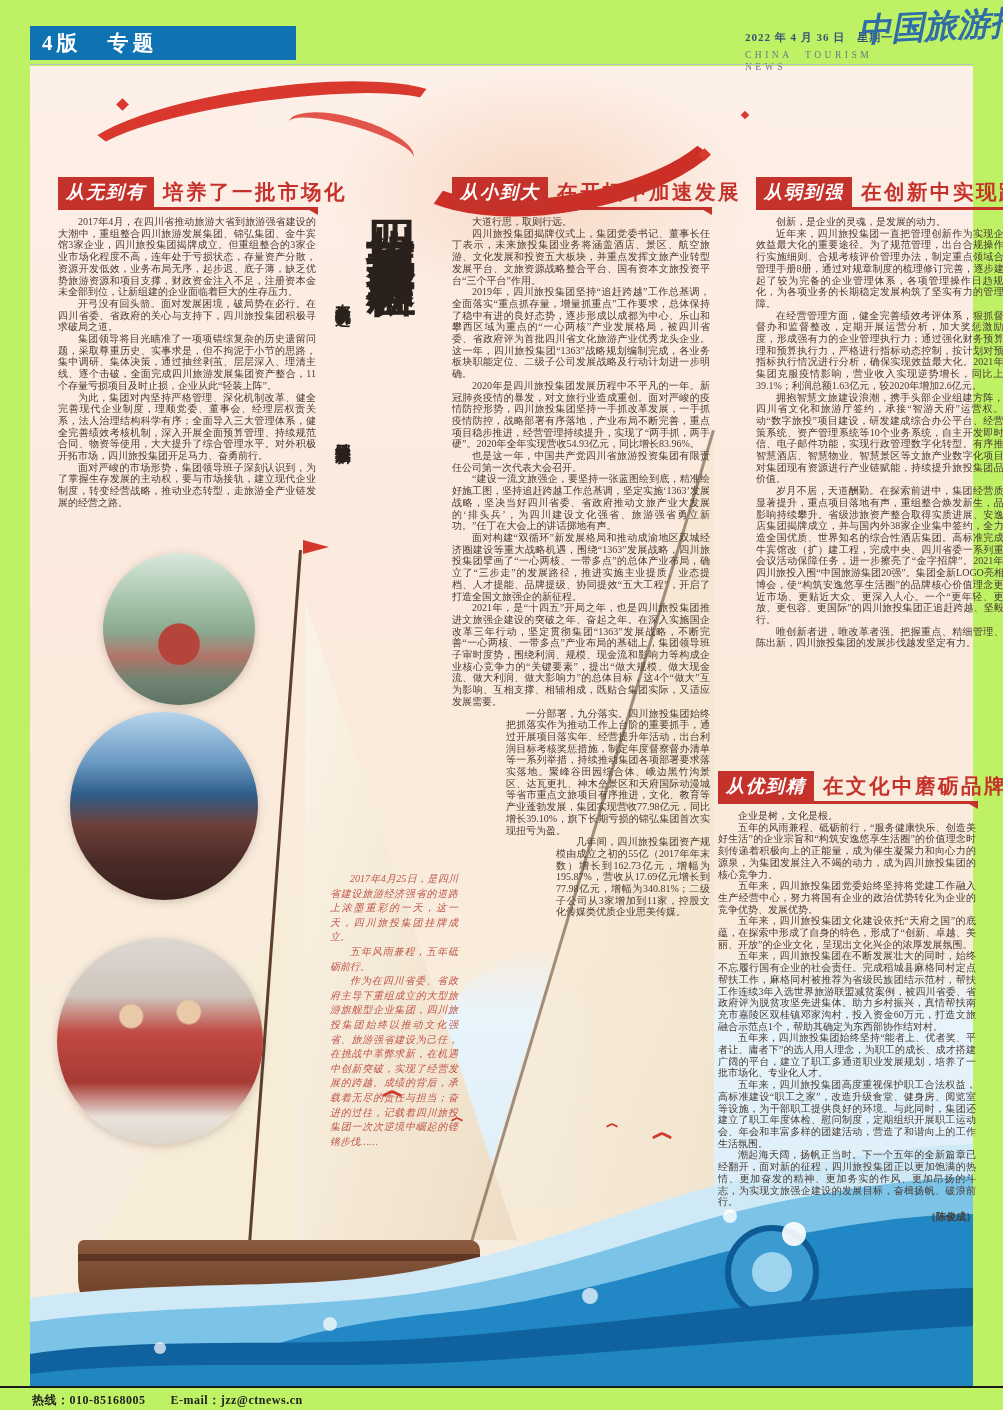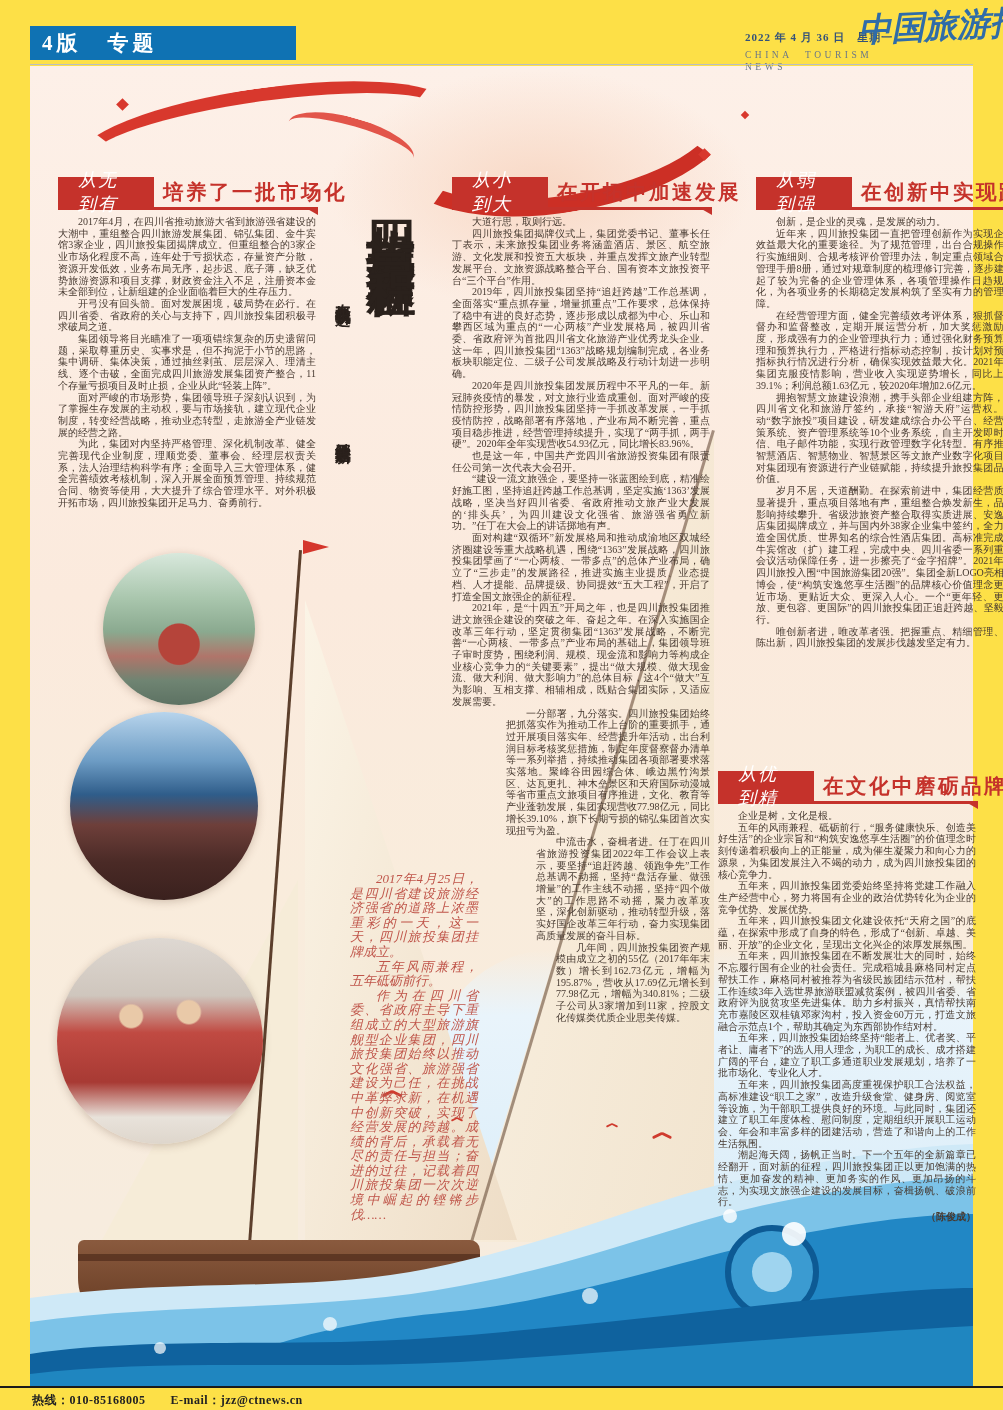--- a/index.html
+++ b/index.html
@@ -1,17 +1,17 @@
 <!DOCTYPE html>
 <html><head>
 <meta charset="utf-8">
 <style>
   html,body{margin:0;padding:0;background:#e8e8e8;}
   *{box-sizing:border-box;}
-  #paper{position:relative;width:1003px;height:1410px;background:#fde047;overflow:hidden;
+  #paper{position:relative;width:1003px;height:1410px;background:#bef264;overflow:hidden;
          font-family:"Liberation Serif","DejaVu Serif",serif;color:#453931;}
   .abs{position:absolute;}
 
   
   #ed-box{left:30px;top:26px;width:266px;height:34px;background:#0f72b3;color:#fff;
           display:flex;align-items:center;padding-left:12px;gap:26px;
           font-size:21px;font-weight:bold;letter-spacing:4px;z-index:9;}
   #date-block{left:745px;top:30px;width:170px;text-align:left;z-index:9;}
   #date-line{font-size:11px;font-weight:bold;color:#35537a;letter-spacing:1px;}
   #paper-en{font-size:9.5px;color:#6b7787;letter-spacing:3.5px;margin-top:4px;}
@@ -80,36 +80,36 @@
        linear-gradient(180deg,#ded8d2 0%,#cfc6bd 28%,#c04a42 46%,#a83a34 70%,#e8e2da 87%,#ded6cc 100%);}
 
   
   #main-title{left:354px;top:182px;width:74px;height:720px;writing-mode:vertical-rl;
               font-size:49px;font-weight:bold;letter-spacing:4px;color:#2a211c;line-height:74px;z-index:6;}
   .sub-title{left:331px;width:24px;writing-mode:vertical-rl;font-size:15.5px;font-weight:bold;
              color:#2a211c;letter-spacing:1px;line-height:24px;z-index:6;}
   #sub1{top:292px;height:125px;}
   #sub2{top:430px;height:130px;}
   #intro{left:330px;top:872px;width:128px;z-index:6;color:#bf5449;font-style:italic;
-         font-size:13px;line-height:14.6px;text-align:justify;margin-left:20px;}
+         font-size:10px;line-height:14.6px;text-align:justify;}
   #intro p{margin:0;text-indent:2em;}
 
   
   .article{z-index:6;width:258px;}
   #art1{left:58px;top:176px;}
   #art2{left:452px;top:176px;}
   #art3{left:756px;top:176px;}
   #art4{left:718px;top:770px;}
   .sec-head{position:relative;height:34px;margin-bottom:6px;border-bottom:3px solid #c5322b;
             display:flex;align-items:center;}
   .sec-head:after{content:"";position:absolute;right:-2px;bottom:-8px;width:0;height:0;
             border-left:14px solid transparent;border-top:8px solid #c5322b;}
   .sec-tag{background:#c5322b;color:#fff;height:30px;min-width:96px;display:flex;align-items:center;
-           justify-content:center;font-size:18px;font-weight:normal;font-style:italic;
-           letter-spacing:2px;padding:0 20px;font-family:"DejaVu Serif",serif;}
+           justify-content:center;font-size:18px;font-weight:bold;font-style:italic;
+           letter-spacing:2px;padding:0 8px;font-family:"DejaVu Serif",serif;}
   .sec-title{color:#c5322b;font-size:20.5px;font-weight:bold;letter-spacing:2.5px;margin-left:9px;
              white-space:nowrap;}
   .body-text p{margin:0;font-size:10px;line-height:11.7px;text-align:justify;text-indent:2em;
                color:#473a31;}
   #art2 .body-text p.sl1{margin-left:54px;}
   #art2 .body-text p.sl2{margin-left:84px;}
   #art2 .body-text p.sl3{margin-left:104px;}
   .byline{margin-top:2px;font-size:10px;font-weight:bold;text-align:right;color:#473a31;}
 
   
@@ -187,41 +187,40 @@
 
   <div class="abs article" id="art1">
     <div class="sec-head">
       <span class="sec-tag">从无到有</span>
       <span class="sec-title">培养了一批市场化</span>
     </div>
     <div class="body-text">
         <p>2017年4月，在四川省推动旅游大省到旅游强省建设的大潮中，重组整合四川旅游发展集团、锦弘集团、金牛宾馆3家企业，四川旅投集团揭牌成立。但重组整合的3家企业市场化程度不高，连年处于亏损状态，存量资产分散，资源开发低效，业务布局无序，起步迟、底子薄，缺乏优势旅游资源和项目支撑，财政资金注入不足，注册资本金未全部到位，让新组建的企业面临着巨大的生存压力。</p>
         <p>开弓没有回头箭。面对发展困境，破局势在必行。在四川省委、省政府的关心与支持下，四川旅投集团积极寻求破局之道。</p>
         <p>集团领导将目光瞄准了一项项错综复杂的历史遗留问题，采取尊重历史、实事求是，但不拘泥于小节的思路，集中调研、集体决策，通过抽丝剥茧、层层深入、理清主线、逐个击破，全面完成四川旅游发展集团资产整合，11个存量亏损项目及时止损，企业从此“轻装上阵”。</p>
+        <p>为此，集团对内坚持严格管理、深化机制改革、健全完善现代企业制度，理顺党委、董事会、经理层权责关系，法人治理结构科学有序；全面导入三大管理体系，健全完善绩效考核机制，深入开展全面预算管理、持续规范合同、物资等使用，大大提升了综合管理水平。对外积极开拓市场，四川旅投集团开足马力、奋勇前行。</p>
         <p>面对严峻的市场形势，集团领导班子深刻认识到，为了掌握生存发展的主动权，要与市场接轨，建立现代企业制度，转变经营战略，推动业态转型，走旅游全产业链发展的经营之路。</p>
-        <p>为此，集团对内坚持严格管理、深化机制改革、健全完善现代企业制度，理顺党委、董事会、经理层权责关系，法人治理结构科学有序；全面导入三大管理体系，健全完善绩效考核机制，深入开展全面预算管理、持续规范合同、物资等使用，大大提升了综合管理水平。对外积极开拓市场，四川旅投集团开足马力、奋勇前行。</p>
       </div>
   </div>
 
   <div class="abs article" id="art2">
     <div class="sec-head">
       <span class="sec-tag">从小到大</span>
       <span class="sec-title">在开拓中加速发展</span>
     </div>
     <div class="body-text">
       <p>大道行思，取则行远。</p>
       <p>四川旅投集团揭牌仪式上，集团党委书记、董事长任丁表示，未来旅投集团业务将涵盖酒店、景区、航空旅游、文化发展和投资五大板块，并重点发挥文旅产业转型发展平台、文旅资源战略整合平台、国有资本文旅投资平台“三个平台”作用。</p>
       <p>2019年，四川旅投集团坚持“追赶跨越”工作总基调，全面落实“重点抓存量，增量抓重点”工作要求，总体保持了稳中有进的良好态势，逐步形成以成都为中心、乐山和攀西区域为重点的“一心两核”产业发展格局，被四川省委、省政府评为首批四川省文化旅游产业优秀龙头企业。这一年，四川旅投集团“1363”战略规划编制完成，各业务板块职能定位、二级子公司发展战略及行动计划进一步明确。</p>
       <p>2020年是四川旅投集团发展历程中不平凡的一年。新冠肺炎疫情的暴发，对文旅行业造成重创。面对严峻的疫情防控形势，四川旅投集团坚持一手抓改革发展，一手抓疫情防控，战略部署有序落地，产业布局不断完善，重点项目稳步推进，经营管理持续提升，实现了“两手抓，两手硬”。2020年全年实现营收54.93亿元，同比增长83.96%。</p>
       <p>也是这一年，中国共产党四川省旅游投资集团有限责任公司第一次代表大会召开。</p>
       <p>“建设一流文旅强企，要坚持一张蓝图绘到底，精准绘好施工图，坚持追赶跨越工作总基调，坚定实施‘1363’发展战略，坚决当好四川省委、省政府推动文旅产业大发展的‘排头兵’，为四川建设文化强省、旅游强省勇立新功。”任丁在大会上的讲话掷地有声。</p>
       <p>面对构建“双循环”新发展格局和推动成渝地区双城经济圈建设等重大战略机遇，围绕“1363”发展战略，四川旅投集团擘画了“一心两核、一带多点”的总体产业布局，确立了“三步走”的发展路径，推进实施主业提质、业态提档、人才提能、品牌提级、协同提效“五大工程”，开启了打造全国文旅强企的新征程。</p>
       <p>2021年，是“十四五”开局之年，也是四川旅投集团推进文旅强企建设的突破之年、奋起之年。在深入实施国企改革三年行动，坚定贯彻集团“1363”发展战略，不断完善“一心两核、一带多点”产业布局的基础上，集团领导班子审时度势，围绕利润、规模、现金流和影响力等构成企业核心竞争力的“关键要素”，提出“做大规模、做大现金流、做大利润、做大影响力”的总体目标，这4个“做大”互为影响、互相支撑、相辅相成，既贴合集团实际，又适应发展需要。</p>
       <p class="sl1">一分部署，九分落实。四川旅投集团始终把抓落实作为推动工作上台阶的重要抓手，通过开展项目落实年、经营提升年活动，出台利润目标考核奖惩措施，制定年度督察督办清单等一系列举措，持续推动集团各项部署要求落实落地。聚峰谷田园综合体、峨边黑竹沟景区、达瓦更扎、神木垒景区和天府国际动漫城等省市重点文旅项目有序推进，文化、教育等产业蓬勃发展，集团实现营收77.98亿元，同比增长39.10%，旗下长期亏损的锦弘集团首次实现扭亏为盈。</p>
-      <p class="sl2">中流击水，奋楫者进。任丁在四川省旅游投资集团2022年工作会议上表示，要坚持“追赶跨越、领跑争先”工作总基调不动摇，坚持“盘活存量、做强增量”的工作主线不动摇，坚持“四个做大”的工作思路不动摇，聚力改革攻坚，深化创新驱动，推动转型升级，落实好国企改革三年行动，奋力实现集团高质量发展的奋斗目标。</p>
       <p class="sl3">几年间，四川旅投集团资产规模由成立之初的55亿（2017年年末数）增长到162.73亿元，增幅为195.87%，营收从17.69亿元增长到77.98亿元，增幅为340.81%；二级子公司从3家增加到11家，控股文化传媒类优质企业思美传媒。</p>
     </div>
   </div>
 
   <div class="abs article" id="art3">
     <div class="sec-head">
       <span class="sec-tag">从弱到强</span>
       <span class="sec-title">在创新中实现跨越</span>
     </div>
     <div class="body-text">

